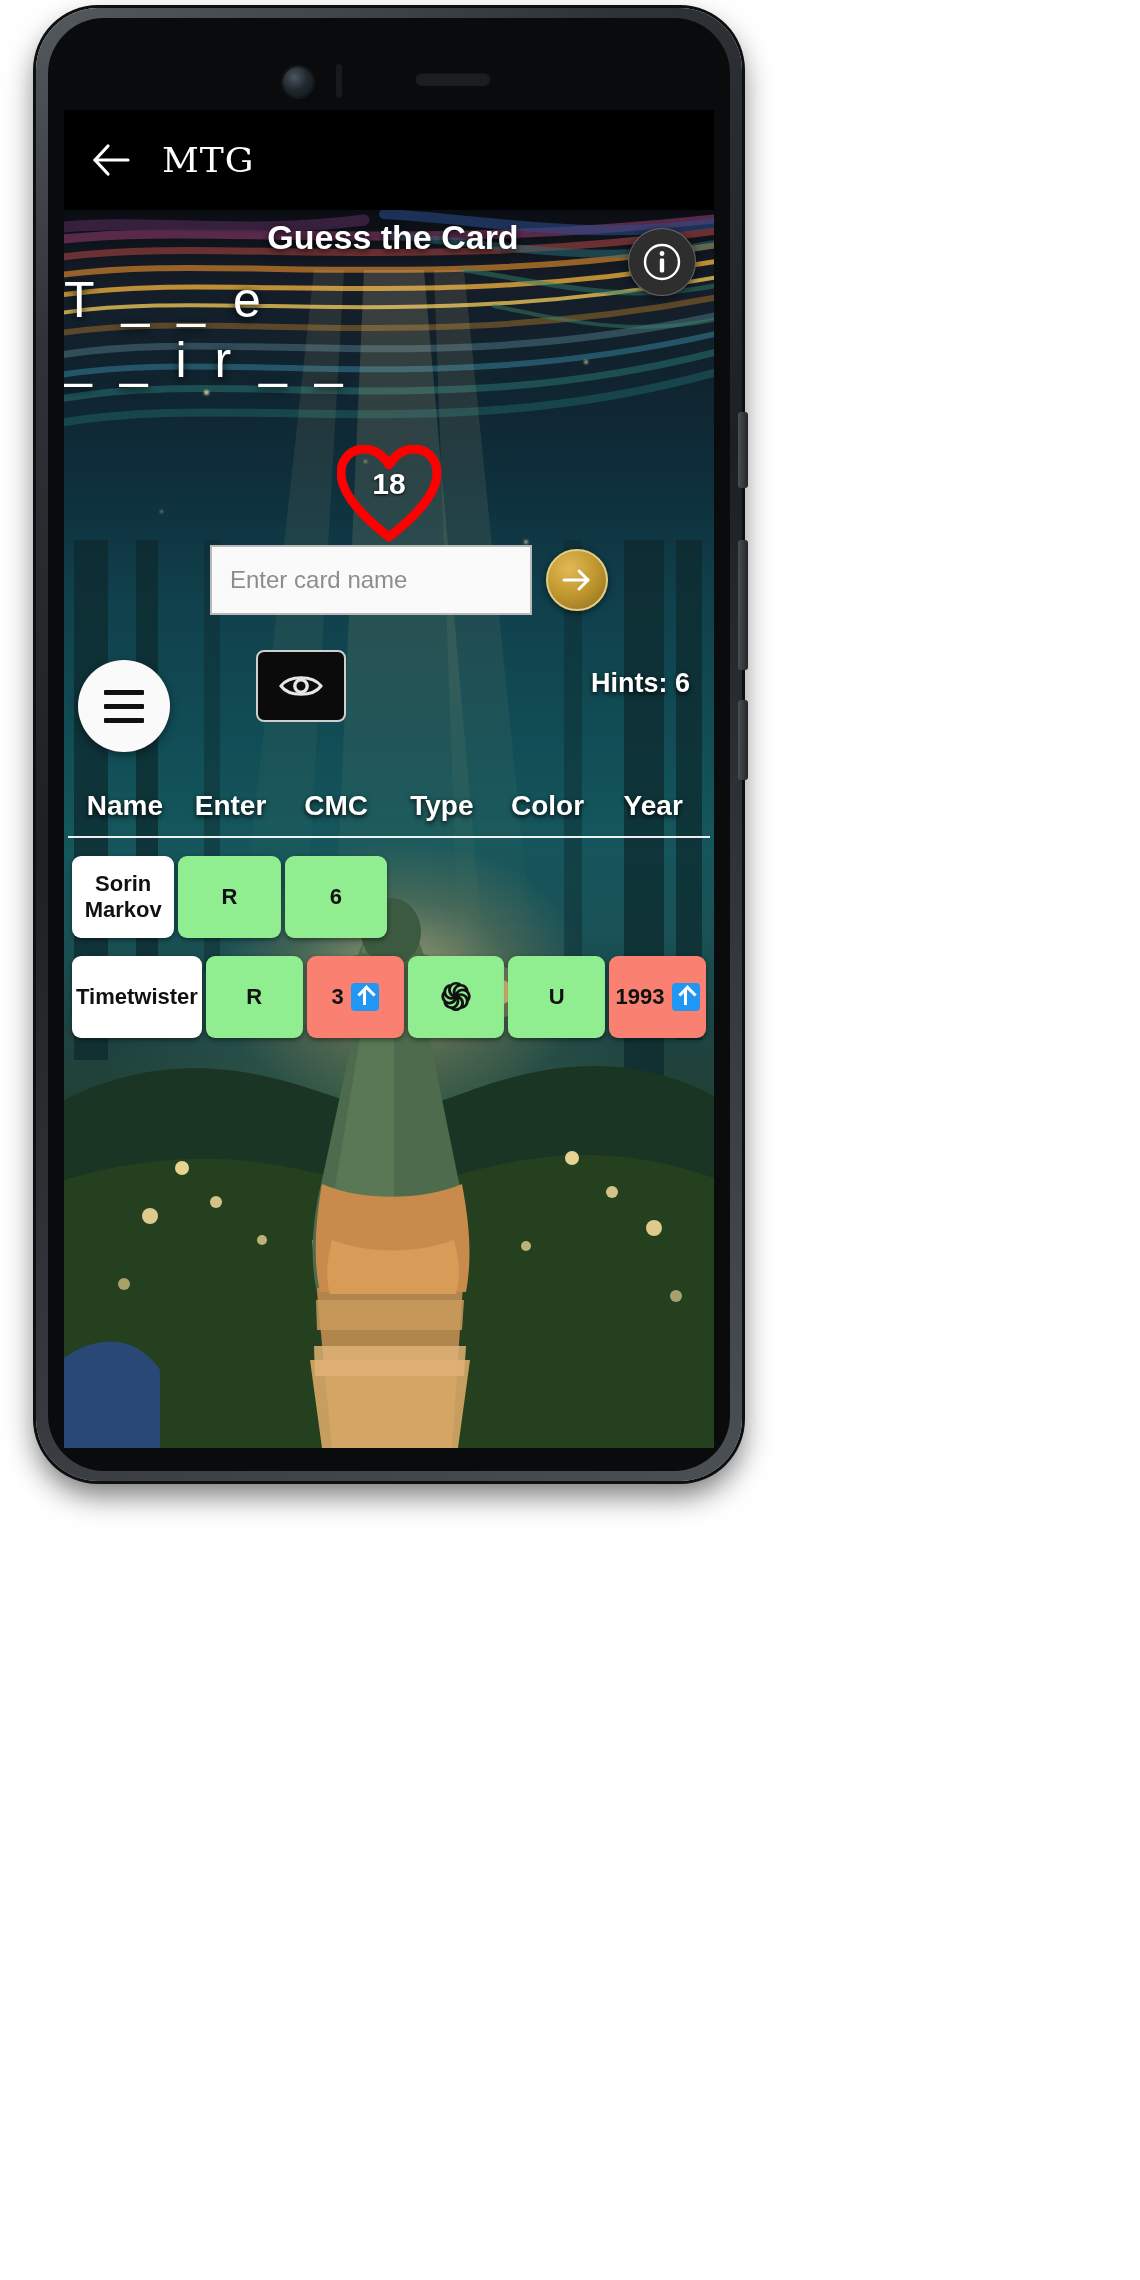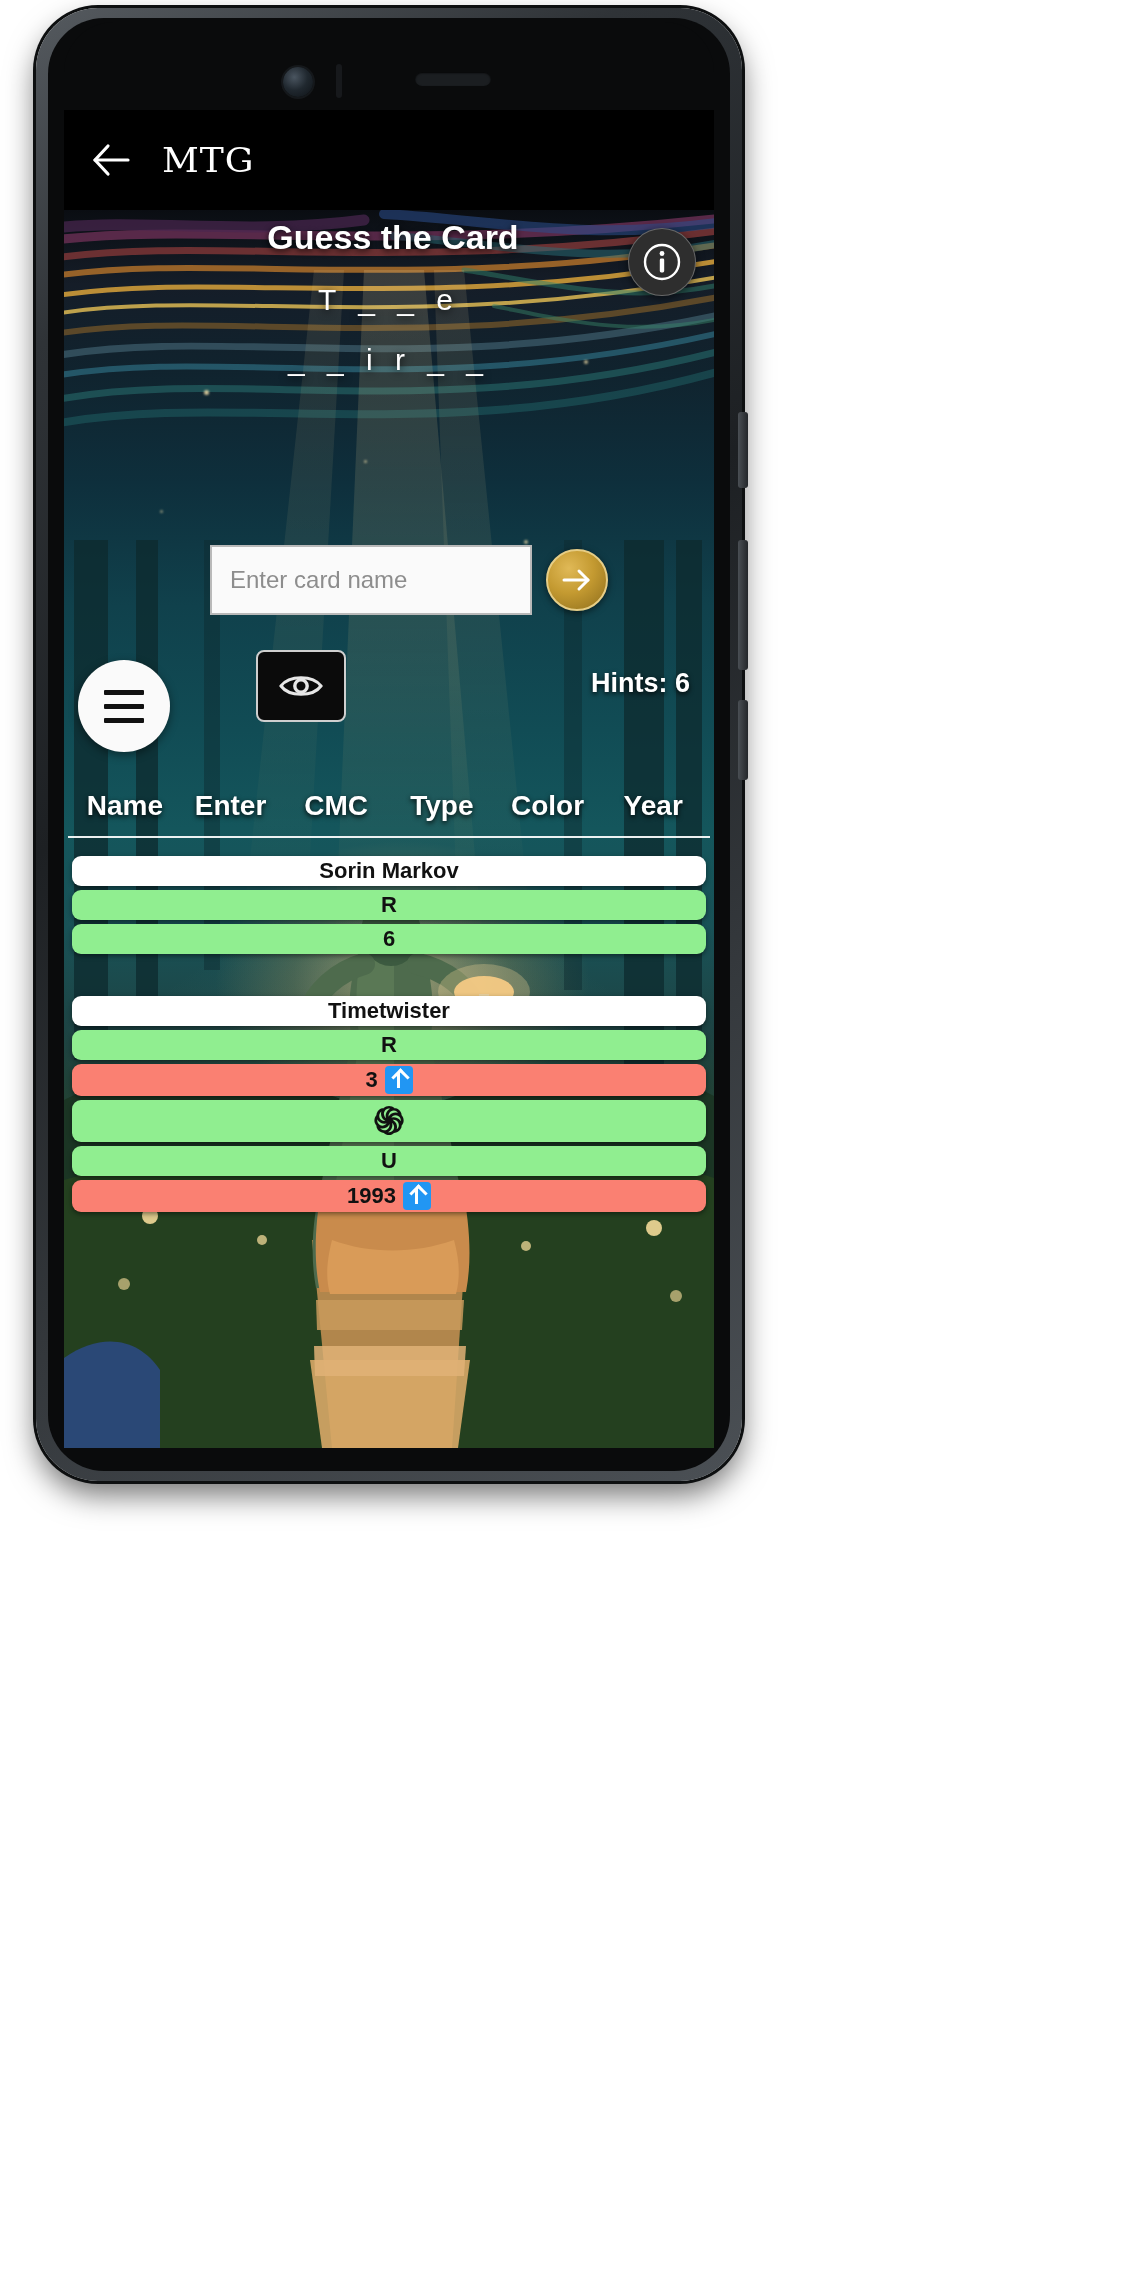--- a/index.html
+++ b/index.html
@@ -134,23 +134,22 @@
 
   #guess-title {
     position: absolute; left: 4px; top: 8px; width: 650px;
     text-align: center;
     color: #fff; font-size: 34px; font-weight: bold;
     text-shadow: 0 2px 6px rgba(0,0,0,.85);
   }
 
   #masked-word {
     position: absolute; left: 0; top: 60px; width: 650px;
-    text-align: center;
     color: #fff;
-    font-size: 30px; font-weight: 500;
+    font-size: 50px; font-weight: 500;
     line-height: 60px;
     letter-spacing: 7px;
     text-shadow: 0 2px 8px rgba(0,0,0,.9);
   }
   #masked-word div { white-space: pre; }
 
   
   #info-button {
     position: absolute; right: 18px; top: 18px;
     width: 68px; height: 68px; border-radius: 50%;
@@ -249,21 +248,20 @@
     padding-bottom: 14px;
   }
   #table-divider {
     height: 2px; background: rgba(255,255,255,.92);
     margin: 0 4px 18px 4px;
   }
   .guess-row {
     display: flex; width: 650px; padding: 0 8px;
     margin-bottom: 18px;
     gap: 4px;
-    flex-direction: column;
   }
   .cell {
     flex: 1; height: 82px;
     border-radius: 9px;
     display: flex; align-items: center; justify-content: center;
     text-align: center;
     font-size: 22px; font-weight: bold;
     color: #111;
     line-height: 26px;
     box-shadow: 0 2px 5px rgba(0,0,0,.45);
@@ -427,20 +425,28 @@
       </div>
 
       <div id="info-button">
         <svg width="40" height="40" viewBox="0 0 40 40">
           <circle cx="20" cy="20" r="17" fill="none" stroke="#fff" stroke-width="2.4"></circle>
           <circle cx="20" cy="11.5" r="2.4" fill="#fff"></circle>
           <rect x="17.8" y="16.5" width="4.4" height="14" rx="1.4" fill="#fff"></rect>
         </svg>
       </div>
 
+      <div id="lives-wrap">
+        <div id="lives-heart">
+          <svg width="104" height="100" viewBox="0 0 104 100">
+            <path d="M52 92 C 16 64, 4 44, 4 28 C 4 13, 15 4, 27 4 C 37 4, 46 10, 52 20 C 58 10, 67 4, 77 4 C 89 4, 100 13, 100 28 C 100 44, 88 64, 52 92 Z" fill="none" stroke="#FF0000" stroke-width="9" stroke-linejoin="round"></path>
+          </svg>
+          <div id="lives-count">18</div>
+        </div>
+      </div>
 
       <div id="guess-row">
         <input id="guess-input" type="text" placeholder="Enter card name" style="">
         <div id="submit-button">
           <svg width="34" height="30" viewBox="0 0 34 30">
             <path d="M4 15 L28 15" stroke="#fff" stroke-width="3" stroke-linecap="round" fill="none"></path>
             <path d="M19 6 L28 15 L19 24" stroke="#fff" stroke-width="3" stroke-linecap="round" stroke-linejoin="round" fill="none"></path>
           </svg>
         </div>
       </div>

